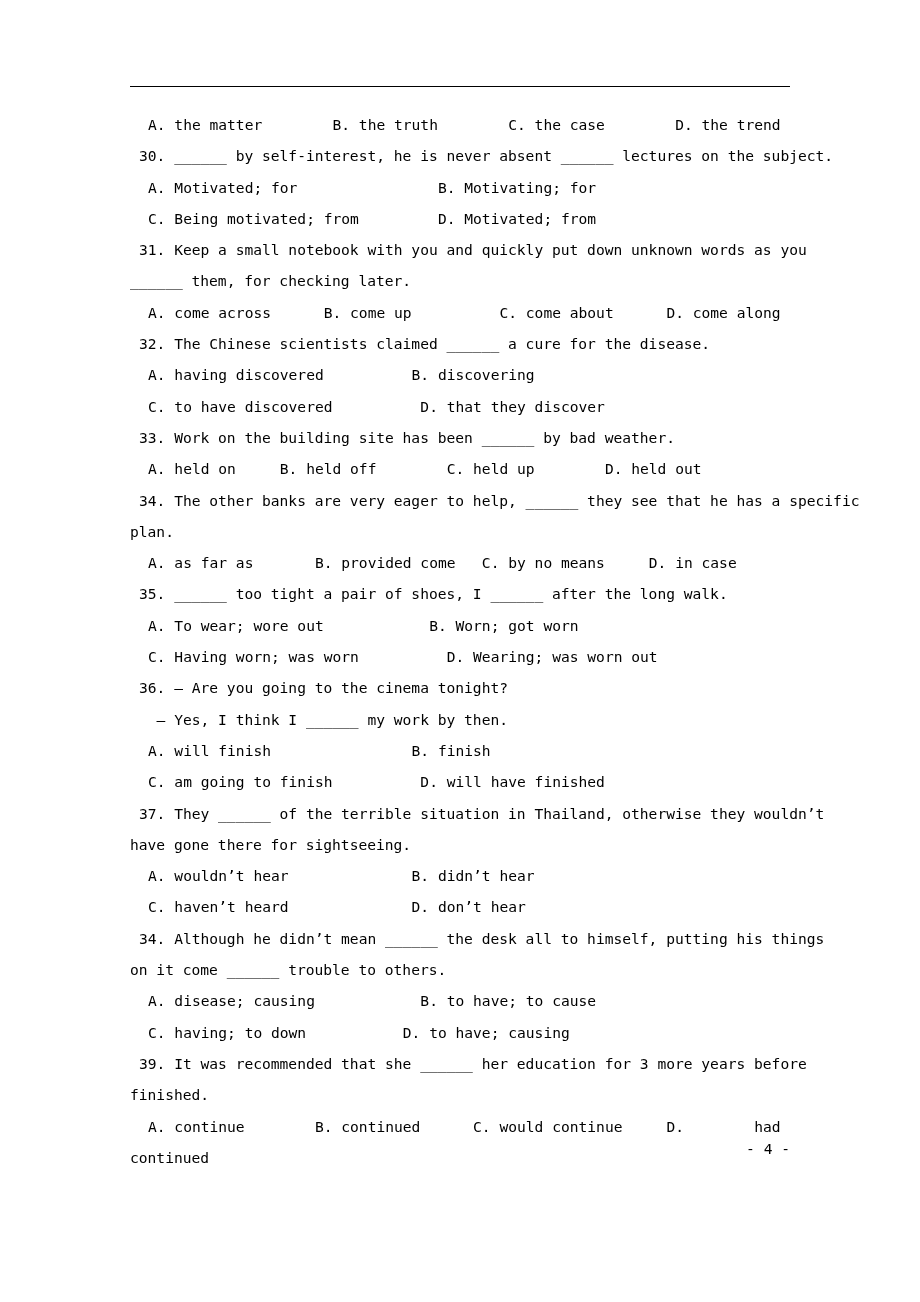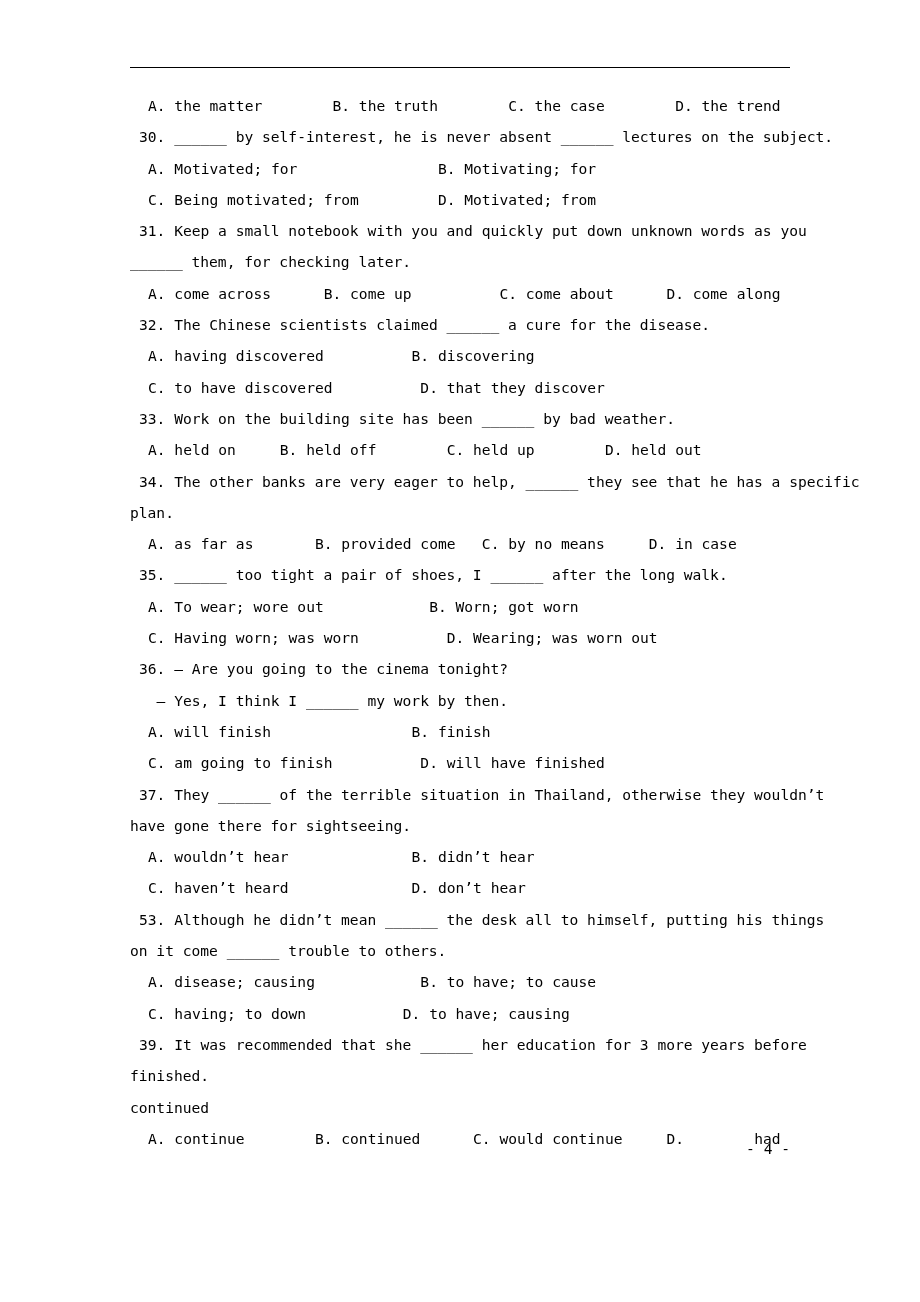--- a/index.html
+++ b/index.html
@@ -12,21 +12,21 @@
     width: 920px;
     height: 1302px;
     background: #ffffff;
     font-family: "DejaVu Sans Mono", "Liberation Mono", monospace;
     color: #000000;
     box-sizing: border-box;
   }
   .content {
     position: absolute;
     left: 130px;
-    top: 67px;
+    top: 86px;
     width: 660px;
   }
   .rule {
     border-top: 1.5px solid #000;
     width: 660px;
     margin: 0 0 22px 0;
     height: 0;
   }
   .line {
     font-size: 14.6px;
@@ -73,24 +73,24 @@
         <div class="line indent1">A. To wear; wore out            B. Worn; got worn</div>
         <div class="line indent1">C. Having worn; was worn          D. Wearing; was worn out</div>
         <div class="line indent2">36. — Are you going to the cinema tonight?</div>
         <div class="line indent2">  — Yes, I think I ______ my work by then.</div>
         <div class="line indent1">A. will finish                B. finish</div>
         <div class="line indent1">C. am going to finish          D. will have finished</div>
         <div class="line indent2">37. They ______ of the terrible situation in Thailand, otherwise they wouldn’t</div>
         <div class="line indent0">have gone there for sightseeing.</div>
         <div class="line indent1">A. wouldn’t hear              B. didn’t hear</div>
         <div class="line indent1">C. haven’t heard              D. don’t hear</div>
-        <div class="line indent2">53. Although he didn’t mean ______ the desk all to himself, putting his things</div>
+        <div class="line indent2">34. Although he didn’t mean ______ the desk all to himself, putting his things</div>
         <div class="line indent0">on it come ______ trouble to others.</div>
         <div class="line indent1">A. disease; causing            B. to have; to cause</div>
         <div class="line indent1">C. having; to down           D. to have; causing</div>
         <div class="line indent2">39. It was recommended that she ______ her education for 3 more years before</div>
         <div class="line indent0">finished.</div>
+        <div class="line indent1">A. continue        B. continued      C. would continue     D.        had</div>
         <div class="line indent0">continued</div>
-        <div class="line indent1">A. continue        B. continued      C. would continue     D.        had</div>
       </div>
   </div>
   <div class="pagenum">- 4 -</div>
 </div>
 
 </body></html>

